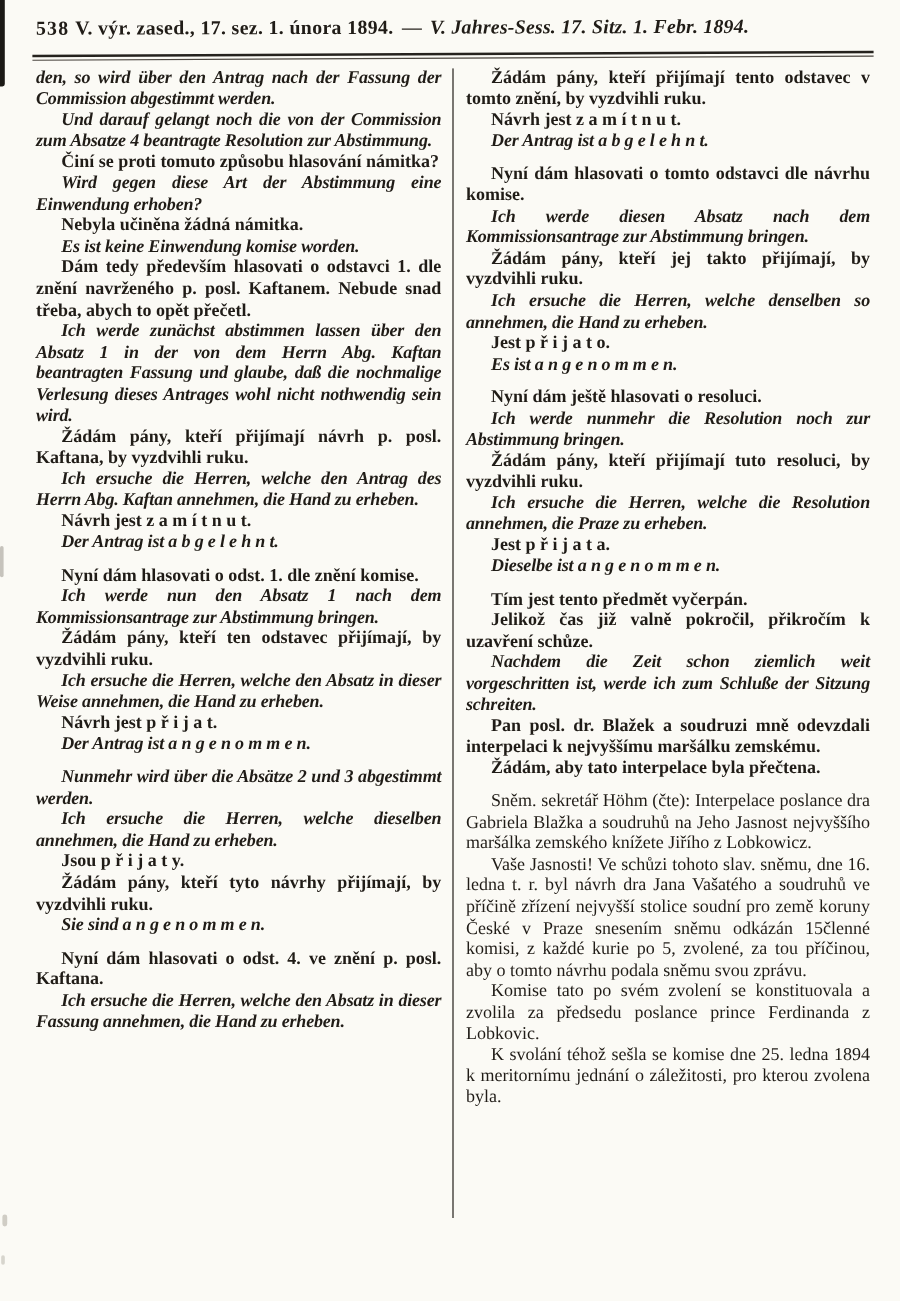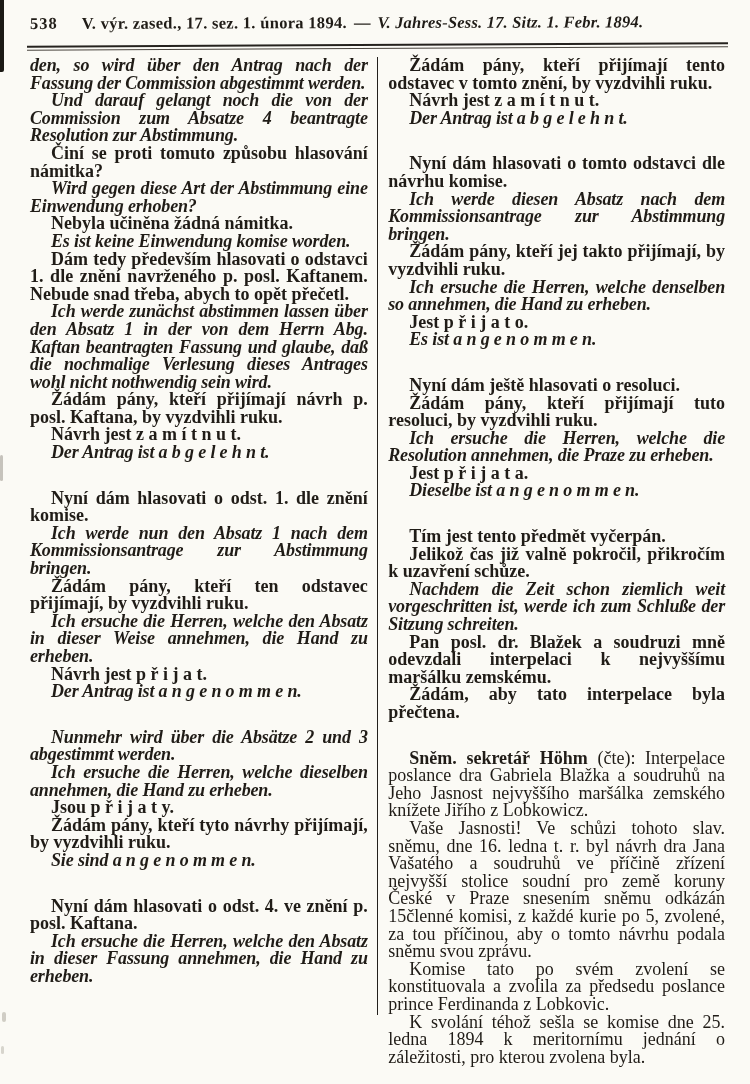--- a/index.html
+++ b/index.html
@@ -11,48 +11,48 @@
     color:#201c17;
     font-family:"Liberation Serif","DejaVu Serif",serif;
     overflow:hidden;
   }
   
   .header{
     position:absolute;top:13px;left:30px;right:20px;
     font-size:16.5px;font-weight:bold;white-space:nowrap;
     transform:rotate(-0.15deg);
   }
-  .pgnum{margin-right:24px;letter-spacing:1px;}
+  .pgnum{margin-right:5px;letter-spacing:1px;}
   .hdr-cs{letter-spacing:0.3px;}
   .hdr-sep{margin:0 7px;}
   .hdr-de{font-style:italic;letter-spacing:0.2px;}
   .header-rule{
     position:absolute;top:44px;left:27px;width:701px;height:2px;
     border-top:2.4px solid #25221e;
     border-bottom:1.2px solid #4a453f;
     transform:rotate(-0.28deg);
   }
   
   .columns{
     position:absolute;top:57px;left:30px;width:695px;
     display:flex;align-items:flex-start;
-    font-size:18px;line-height:17.6px;
+    font-size:15px;line-height:17.6px;
   }
   .col{width:342px;}
   .col-left{padding-right:9px;}
   .col-right{width:341px;padding-left:10px;}
   .divider{width:1.5px;background:#23201c;height:958px;flex:none;}
   
   .col p{margin:0;text-indent:21px;text-align:justify;}
   .col p.noindent{text-indent:0;}
-  .col p.gap{margin-top:28px;}
+  .col p.gap{margin-top:10px;}
   .cs{font-weight:bold;}
   .de{font-weight:bold;font-style:italic;letter-spacing:-0.15px;}
   .r{font-weight:normal;}
-  .lead{font-weight:bold;}
+  .lead{font-weight:normal;}
   
   .scan-edge{position:absolute;left:0;top:0;width:4px;height:72px;background:#1b1915;border-radius:0 0 2px 0;}
   .scan-smudge1{position:absolute;left:0;top:455px;width:3px;height:26px;background:#9b968d;opacity:.55;border-radius:2px;}
   .scan-smudge2{position:absolute;left:2px;top:1012px;width:4px;height:10px;background:#b4afa5;opacity:.6;border-radius:2px;}
   .scan-smudge3{position:absolute;left:1px;top:1046px;width:3px;height:8px;background:#b4afa5;opacity:.5;border-radius:2px;}
 </style>
 </head>
 <body>
 
 <div class="page">
@@ -71,20 +71,21 @@
     <div class="col col-left">
         <p class="de noindent">den, so wird über den Antrag nach der Fassung der Commission abgestimmt werden.</p>
         <p class="de">Und darauf gelangt noch die von der Commission zum Absatze 4 beantragte Resolution zur Abstimmung.</p>
         <p class="cs">Činí se proti tomuto způsobu hlasování námitka?</p>
         <p class="de">Wird gegen diese Art der Abstimmung eine Einwendung erhoben?</p>
         <p class="cs">Nebyla učiněna žádná námitka.</p>
         <p class="de">Es ist keine Einwendung komise worden.</p>
         <p class="cs">Dám tedy především hlasovati o odstavci 1. dle znění navrženého p. posl. Kaftanem. Nebude snad třeba, abych to opět přečetl.</p>
         <p class="de">Ich werde zunächst abstimmen lassen über den Absatz 1 in der von dem Herrn Abg. Kaftan beantragten Fassung und glaube, daß die nochmalige Verlesung dieses Antrages wohl nicht nothwendig sein wird.</p>
         <p class="cs">Žádám pány, kteří přijímají návrh p. posl. Kaftana, by vyzdvihli ruku.</p>
+        <p class="de">Ich ersuche die Herren, welche den Antrag des Herrn Abg. Kaftan annehmen, die Hand zu erheben.</p>
         <p class="cs">Návrh jest z a m í t n u t.</p>
         <p class="de">Der Antrag ist a b g e l e h n t.</p>
         <p class="cs gap">Nyní dám hlasovati o odst. 1. dle znění komise.</p>
         <p class="de">Ich werde nun den Absatz 1 nach dem Kommissionsantrage zur Abstimmung bringen.</p>
         <p class="cs">Žádám pány, kteří ten odstavec přijímají, by vyzdvihli ruku.</p>
         <p class="de">Ich ersuche die Herren, welche den Absatz in dieser Weise annehmen, die Hand zu erheben.</p>
         <p class="cs">Návrh jest p ř i j a t.</p>
         <p class="de">Der Antrag ist a n g e n o m m e n.</p>
         <p class="de gap">Nunmehr wird über die Absätze 2 und 3 abgestimmt werden.</p>
         <p class="de">Ich ersuche die Herren, welche dieselben annehmen, die Hand zu erheben.</p>
@@ -99,20 +100,21 @@
         <p class="cs">Žádám pány, kteří přijímají tento odstavec v tomto znění, by vyzdvihli ruku.</p>
         <p class="cs">Návrh jest z a m í t n u t.</p>
         <p class="de">Der Antrag ist a b g e l e h n t.</p>
         <p class="cs gap">Nyní dám hlasovati o tomto odstavci dle návrhu komise.</p>
         <p class="de">Ich werde diesen Absatz nach dem Kommissionsantrage zur Abstimmung bringen.</p>
         <p class="cs">Žádám pány, kteří jej takto přijímají, by vyzdvihli ruku.</p>
         <p class="de">Ich ersuche die Herren, welche denselben so annehmen, die Hand zu erheben.</p>
         <p class="cs">Jest p ř i j a t o.</p>
         <p class="de">Es ist a n g e n o m m e n.</p>
         <p class="cs gap">Nyní dám ještě hlasovati o resoluci.</p>
+        <p class="de">Ich werde nunmehr die Resolution noch zur Abstimmung bringen.</p>
         <p class="cs">Žádám pány, kteří přijímají tuto resoluci, by vyzdvihli ruku.</p>
         <p class="de">Ich ersuche die Herren, welche die Resolution annehmen, die Praze zu erheben.</p>
         <p class="cs">Jest p ř i j a t a.</p>
         <p class="de">Dieselbe ist a n g e n o m m e n.</p>
         <p class="cs gap">Tím jest tento předmět vyčerpán.</p>
         <p class="cs">Jelikož čas již valně pokročil, přikročím k uzavření schůze.</p>
         <p class="de">Nachdem die Zeit schon ziemlich weit vorgeschritten ist, werde ich zum Schluße der Sitzung schreiten.</p>
         <p class="cs">Pan posl. dr. Blažek a soudruzi mně odevzdali interpelaci k nejvyššímu maršálku zemskému.</p>
         <p class="cs">Žádám, aby tato interpelace byla přečtena.</p>
         <p class="r gap"><span class="lead">Sněm. sekretář Höhm</span> (čte): Interpelace poslance dra Gabriela Blažka a soudruhů na Jeho Jasnost nejvyššího maršálka zemského knížete Jiřího z Lobkowicz.</p>

